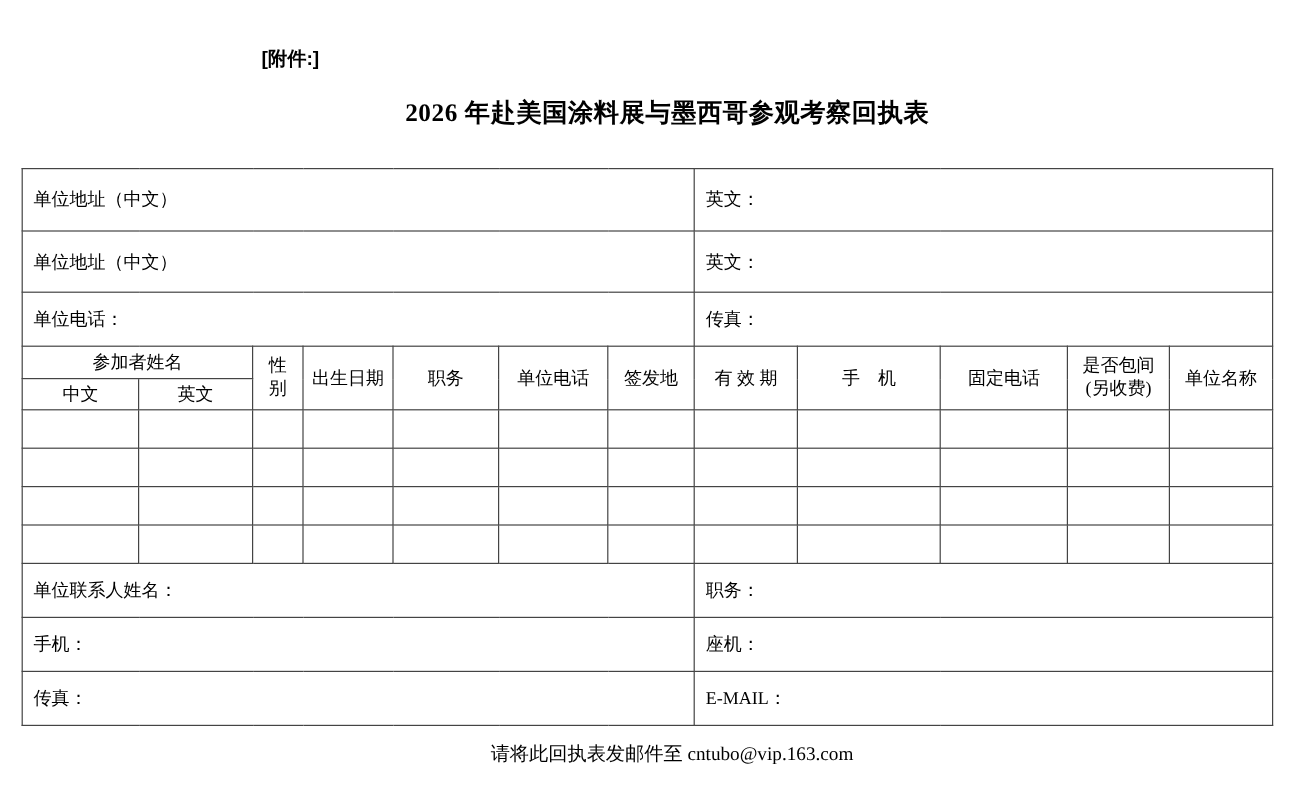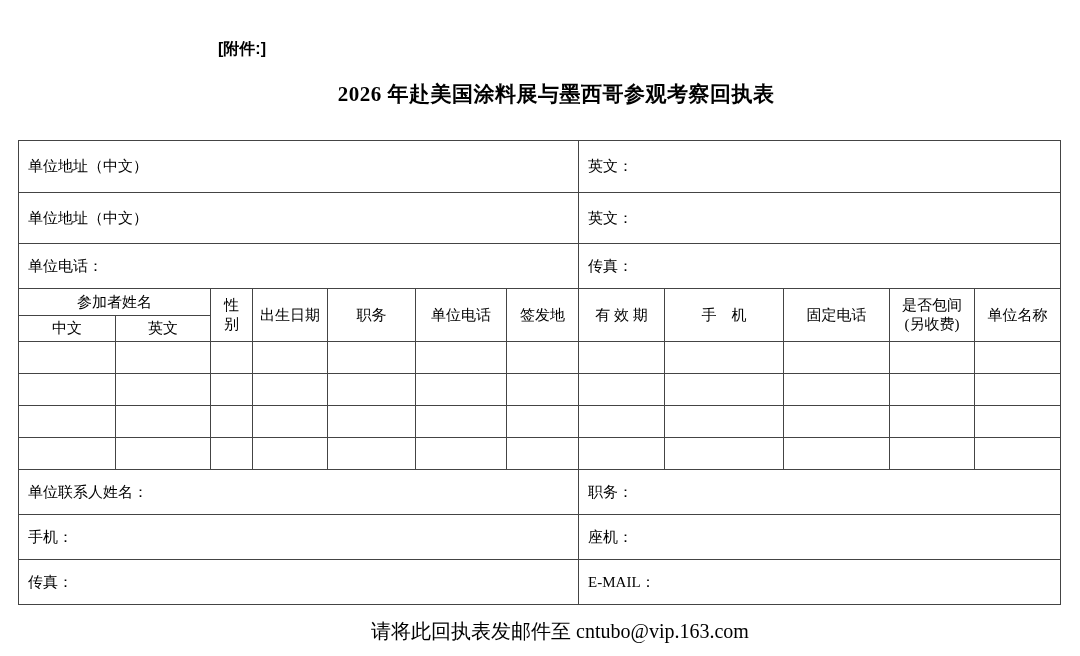--- a/index.html
+++ b/index.html
@@ -55,21 +55,21 @@
   tr.h45 { height: 45px; }
   tr.h27 { height: 27px; }
   tr.h26 { height: 26px; }
   tr.h32 { height: 32px; }
   .footer-line {
     position: absolute;
     left: 0; top: 618px;
     width: 1080px;
     text-align: center;
     padding-left: 40px;
-    font-size: 20px;
+    font-size: 16px;
   }
 </style>
 </head>
 <body>
 
 <div class="attachment">[附件:]</div>
 
 <div class="doc-title">2026 年赴美国涂料展与墨西哥参观考察回执表</div>
 
 <table class="form-table">

